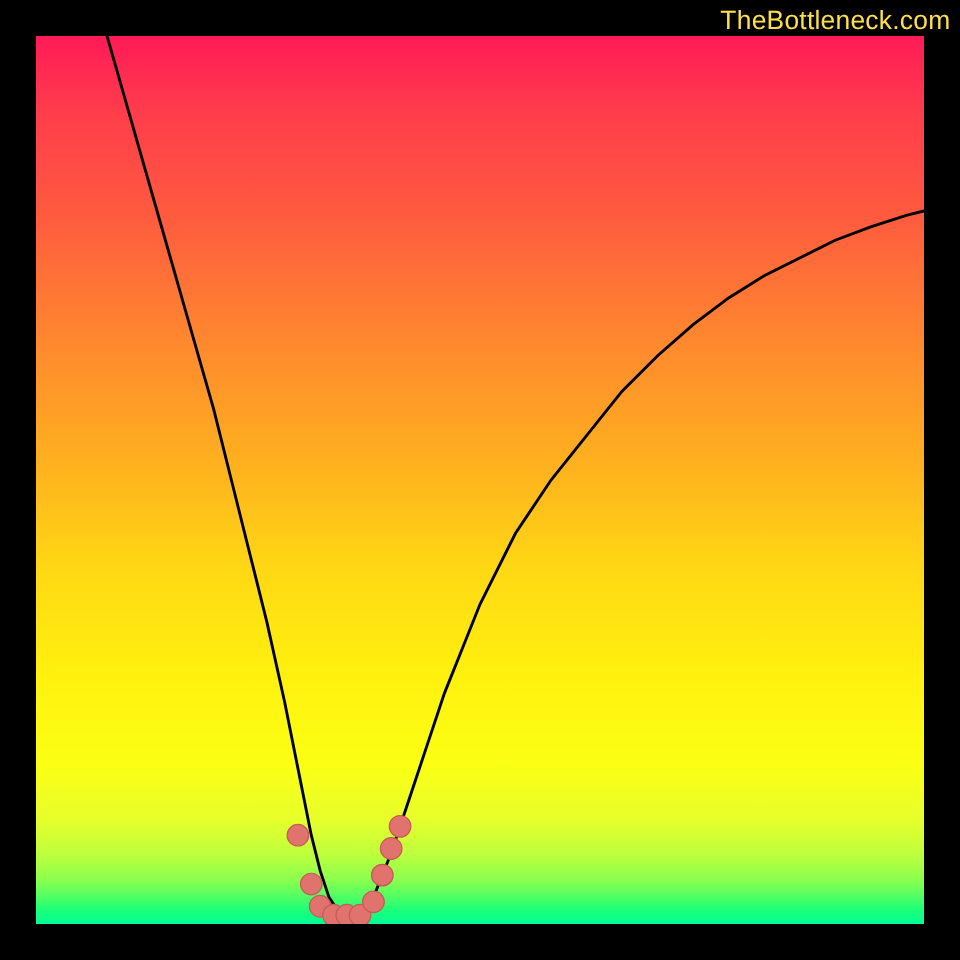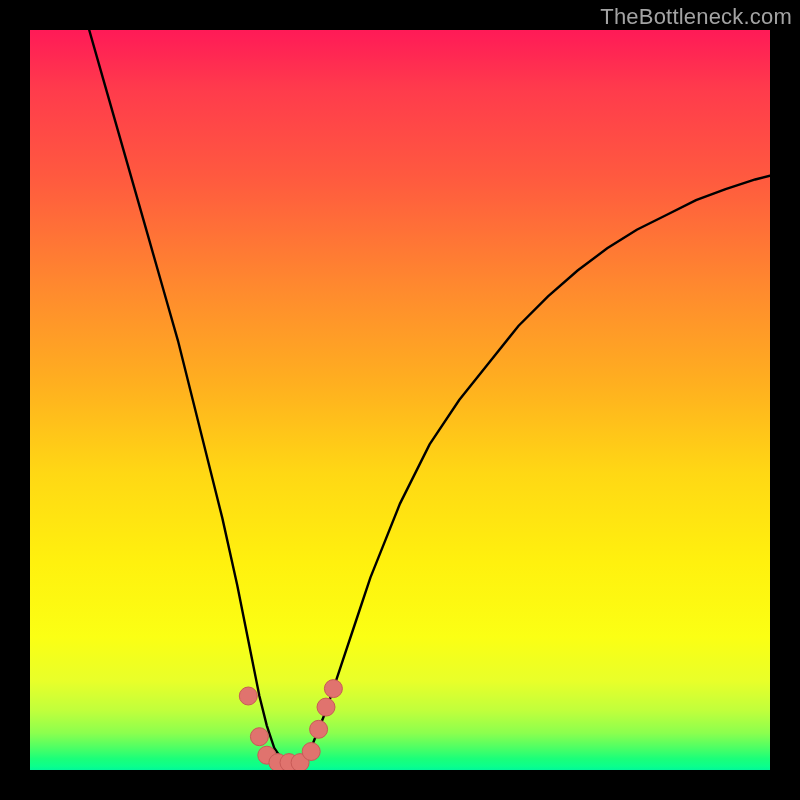--- a/index.html
+++ b/index.html
@@ -41,21 +41,21 @@
       #4dff65 97%,
       #1aff7a 98.5%,
       #0bff8c 99.5%,
       #02f79a 100%
     );
   }
   .watermark {
     position: absolute;
     top: 4px;
     right: 8px;
-    color: #a3a3a3;
+    color: #fde047;
     font-size: 22px;
     letter-spacing: 0.2px;
     user-select: none;
   }
   svg.curve {
     position: absolute;
     left: 0;
     top: 0;
     width: 740px;
     height: 740px;

